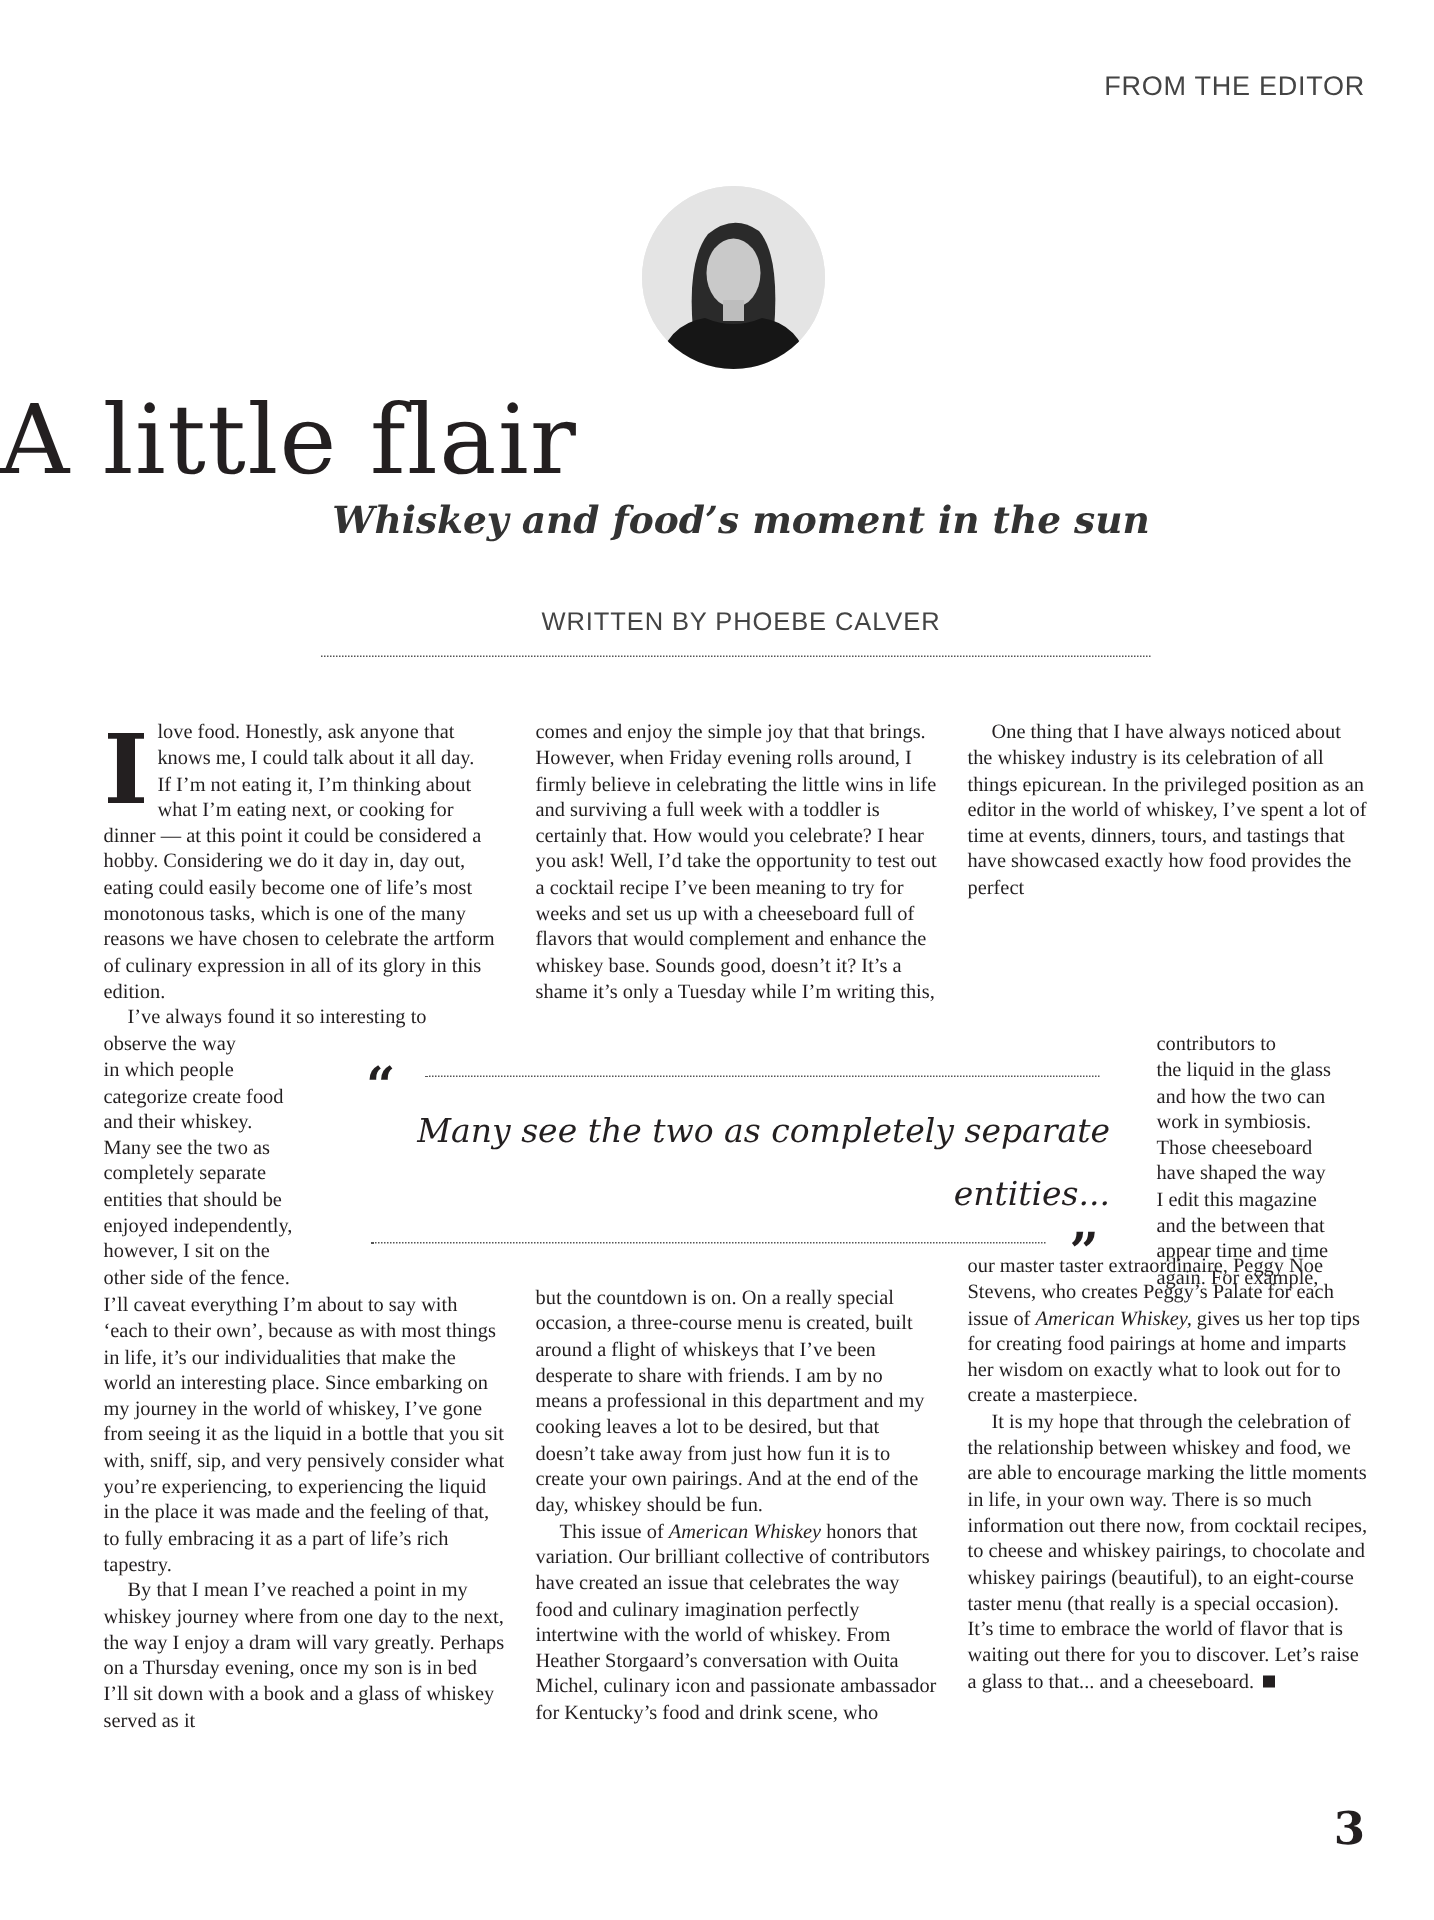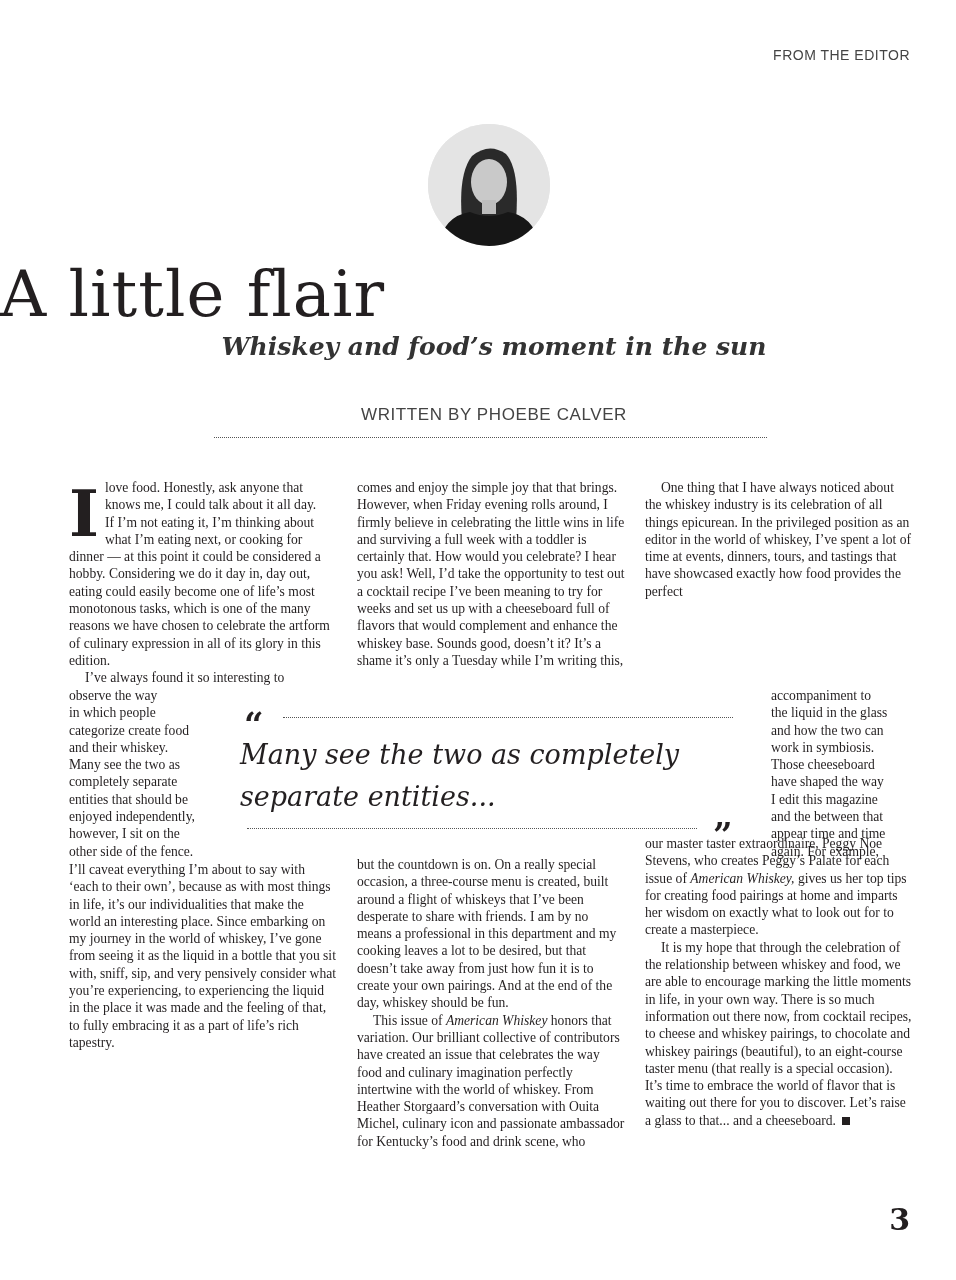--- a/index.html
+++ b/index.html
@@ -1,30 +1,30 @@
 <!DOCTYPE html>
 <html><head>
 <meta charset="utf-8">
 <style>
   html, body { margin:0; padding:0; background:#ffffff; }
   body { width:956px; height:1280px; position:relative; overflow:hidden; color:#231f20; font-family:"DejaVu Serif", serif; }
-  .section-label { position:absolute; right:46px; top:47px; font-family:"Liberation Sans", sans-serif; font-size:14px; letter-spacing:0.5px; color:#444; }
+  .section-label { position:absolute; right:46px; top:47px; font-family:"Liberation Sans", sans-serif; font-size:18px; letter-spacing:0.5px; color:#444; }
   .avatar { position:absolute; left:428px; top:124px; width:122px; height:122px; border-radius:50%; background:#e6e6e6; overflow:hidden; }
   .avatar svg { width:100%; height:100%; display:block; }
   .headline { position:absolute; left:0; width:956px; top:254px; font-family:"DejaVu Serif", serif; font-size:64px; line-height:80px; font-weight:normal; letter-spacing:1px; color:#231f20; margin:0; }
   .standfirst { position:absolute; left:0; width:956px; top:330px; text-align:center; font-family:"DejaVu Serif", serif; font-style:italic; font-size:25px; line-height:34px; color:#333; margin:0;padding-left:16px; }
   .byline { position:absolute; left:0; width:956px; top:405px; text-align:center; font-family:"Liberation Sans", sans-serif; font-size:17px; letter-spacing:0.6px; color:#444;margin-left:16px; }
   .rule { position:absolute; border-top:1.5px dotted #555; height:0; }
   .col { position:absolute; font-family:"Liberation Serif", serif; font-size:13.6px; line-height:17.3px; color:#231f20; }
   .col p { margin:0; }
   .indent { text-indent:16px; }
   .dropcap { float:left; font-family:"DejaVu Serif", serif; font-weight:bold; font-size:64px; line-height:58px; margin:4px 6px 0 0; padding-top:2px; }
   .line { white-space:nowrap; }
   .quote-mark { position:absolute; font-family:"DejaVu Serif", serif; font-weight:bold; font-size:34px; color:#231f20; line-height:1; }
-  .pullquote { position:absolute; left:240px; width:500px; top:734px; text-align:left; font-family:"DejaVu Serif", serif; font-style:italic; font-size:27px; line-height:42px; color:#231f20; }
+  .pullquote { position:absolute; left:240px; width:500px; top:734px; text-align:right; font-family:"DejaVu Serif", serif; font-style:italic; font-size:22px; line-height:42px; color:#231f20; }
   .end-mark { display:inline-block; width:8px; height:8px; background:#231f20; margin-left:6px; vertical-align:0; }
   .page-number { position:absolute; right:46px; top:1202px; font-family:"DejaVu Serif", serif; font-weight:bold; font-size:30px; color:#231f20; }
 </style>
 </head>
 <body>
 
 <div class="section-label">FROM THE EDITOR</div>
 
 <div class="avatar">
   <svg viewBox="0 0 122 122">
@@ -61,37 +61,38 @@
   <div class="line">Many see the two as</div>
   <div class="line">completely separate</div>
   <div class="line">entities that should be</div>
   <div class="line">enjoyed independently,</div>
   <div class="line">however, I sit on the</div>
   <div class="line">other side of the fence.</div>
 </div>
 
 <div class="col" style="left:69px; top:861px; width:268px;">
   <p>I’ll caveat everything I’m about to say with ‘each to their own’, because as with most things in life, it’s our individualities that make the world an interesting place. Since embarking on my journey in the world of whiskey, I’ve gone from seeing it as the liquid in a bottle that you sit with, sniff, sip, and very pensively consider what you’re experiencing, to experiencing the liquid in the place it was made and the feeling of that, to fully embracing it as a part of life’s rich tapestry.</p>
+  <p class="indent">By that I mean I’ve reached a point in my whiskey journey where from one day to the next, the way I enjoy a dram will vary greatly. Perhaps on a Thursday evening, once my son is in bed I’ll sit down with a book and a glass of whiskey served as it</p>
 </div>
 
 <div class="col" style="left:357px; top:479px; width:268px;">
   <p>comes and enjoy the simple joy that that brings. However, when Friday evening rolls around, I firmly believe in celebrating the little wins in life and surviving a full week with a toddler is certainly that. How would you celebrate? I hear you ask! Well, I’d take the opportunity to test out a cocktail recipe I’ve been meaning to try for weeks and set us up with a cheeseboard full of flavors that would complement and enhance the whiskey base. Sounds good, doesn’t it? It’s a shame it’s only a Tuesday while I’m writing this,</p>
 </div>
 
 <div class="col" style="left:357px; top:856px; width:268px;">
   <p>but the countdown is on. On a really special occasion, a three-course menu is created, built around a flight of whiskeys that I’ve been desperate to share with friends. I am by no means a professional in this department and my cooking leaves a lot to be desired, but that doesn’t take away from just how fun it is to create your own pairings. And at the end of the day, whiskey should be fun.</p>
   <p class="indent"><span>This issue of </span><em>American Whiskey</em><span> honors that variation. Our brilliant collective of contributors have created an issue that celebrates the way food and culinary imagination perfectly intertwine with the world of whiskey. From Heather Storgaard’s conversation with Ouita Michel, culinary icon and passionate ambassador for Kentucky’s food and drink scene, who</span></p>
 </div>
 
 <div class="col" style="left:645px; top:479px; width:268px;">
   <p class="indent">One thing that I have always noticed about the whiskey industry is its celebration of all things epicurean. In the privileged position as an editor in the world of whiskey, I’ve spent a lot of time at events, dinners, tours, and tastings that have showcased exactly how food provides the perfect</p>
 </div>
 
 <div class="col" style="left:771px; top:687px; width:150px;">
-  <div class="line">accompaniment to</div>
+  <div class="line">contributors to</div>
   <div class="line">the liquid in the glass</div>
   <div class="line">and how the two can</div>
   <div class="line">work in symbiosis.</div>
   <div class="line">Those cheeseboard</div>
   <div class="line">have shaped the way</div>
   <div class="line">I edit this magazine</div>
   <div class="line">and the between that</div>
   <div class="line">appear time and time</div>
   <div class="line">again. For example,</div>
 </div>

